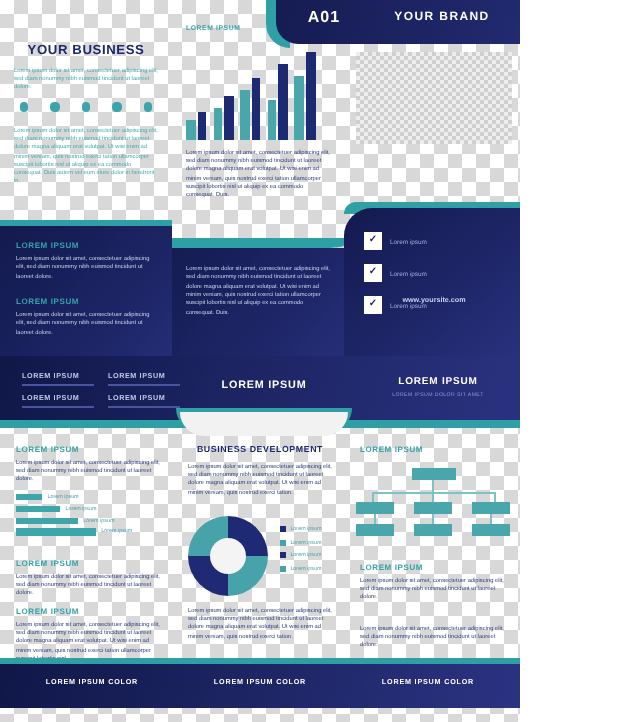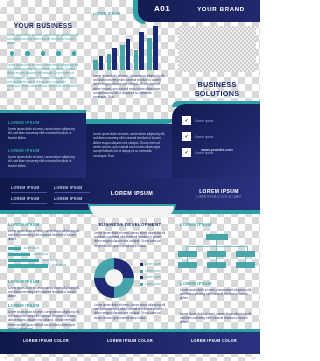--- a/index.html
+++ b/index.html
@@ -6,21 +6,20 @@
   body{width:260px;height:361px;overflow:hidden;font-family:"Liberation Sans",sans-serif;}
 
   
   .checker{
     background-image:
       linear-gradient(45deg,#d8d8d8 25%,transparent 25%,transparent 75%,#d8d8d8 75%),
       linear-gradient(45deg,#d8d8d8 25%,transparent 25%,transparent 75%,#d8d8d8 75%);
     background-size:14px 14px;
     background-position:0 0,7px 7px;
     background-color:#ffffff;
-    border-radius:13px;
   }
   .checker-sm{
     background-image:
       linear-gradient(45deg,#cfcfcf 25%,transparent 25%,transparent 75%,#cfcfcf 75%),
       linear-gradient(45deg,#cfcfcf 25%,transparent 25%,transparent 75%,#cfcfcf 75%);
     background-size:4px 4px;
     background-position:0 0,2px 2px;
     background-color:#eeeeee;
   }
 
@@ -208,24 +207,20 @@
           </div>
         </div>
     </div>
     <div class="abs tiny body-navy" id="tm-para1">Lorem ipsum dolor sit amet, consectetuer adipiscing elit, sed diam nonummy nibh euismod tincidunt ut laoreet dolore magna aliquam erat volutpat. Ut wisi enim ad minim veniam, quis nostrud exerci tation ullamcorper suscipit lobortis nisl ut aliquip ex ea commodo consequat. Duis.</div>
 
     <div class="abs" id="tm-navy-edge"></div>
     <div class="abs" id="tm-navy"></div>
     <div class="abs tiny body-white" id="tm-n-p">Lorem ipsum dolor sit amet, consectetuer adipiscing elit, sed diam nonummy nibh euismod tincidunt ut laoreet dolore magna aliquam erat volutpat. Ut wisi enim ad minim veniam, quis nostrud exerci tation ullamcorper suscipit lobortis nisl ut aliquip ex ea commodo consequat. Duis.</div>
 
     <div class="abs checker-sm" id="photo-box"></div>
-    <div class="abs" id="biz-sol">
-      <div class="hdg-navy">BUSINESS</div>
-      <div class="hdg-navy">SOLUTIONS</div>
-    </div>
     <div class="abs" id="sol-panel-edge"></div>
     <div class="abs" id="sol-panel"></div>
     <div class="check-list" id="check-host">
         <div class="check-row">
           <div class="chk">✓</div>
           <div class="chk-lbl">Lorem ipsum</div>
         </div>
         <div class="check-row">
           <div class="chk">✓</div>
           <div class="chk-lbl">Lorem ipsum</div>

